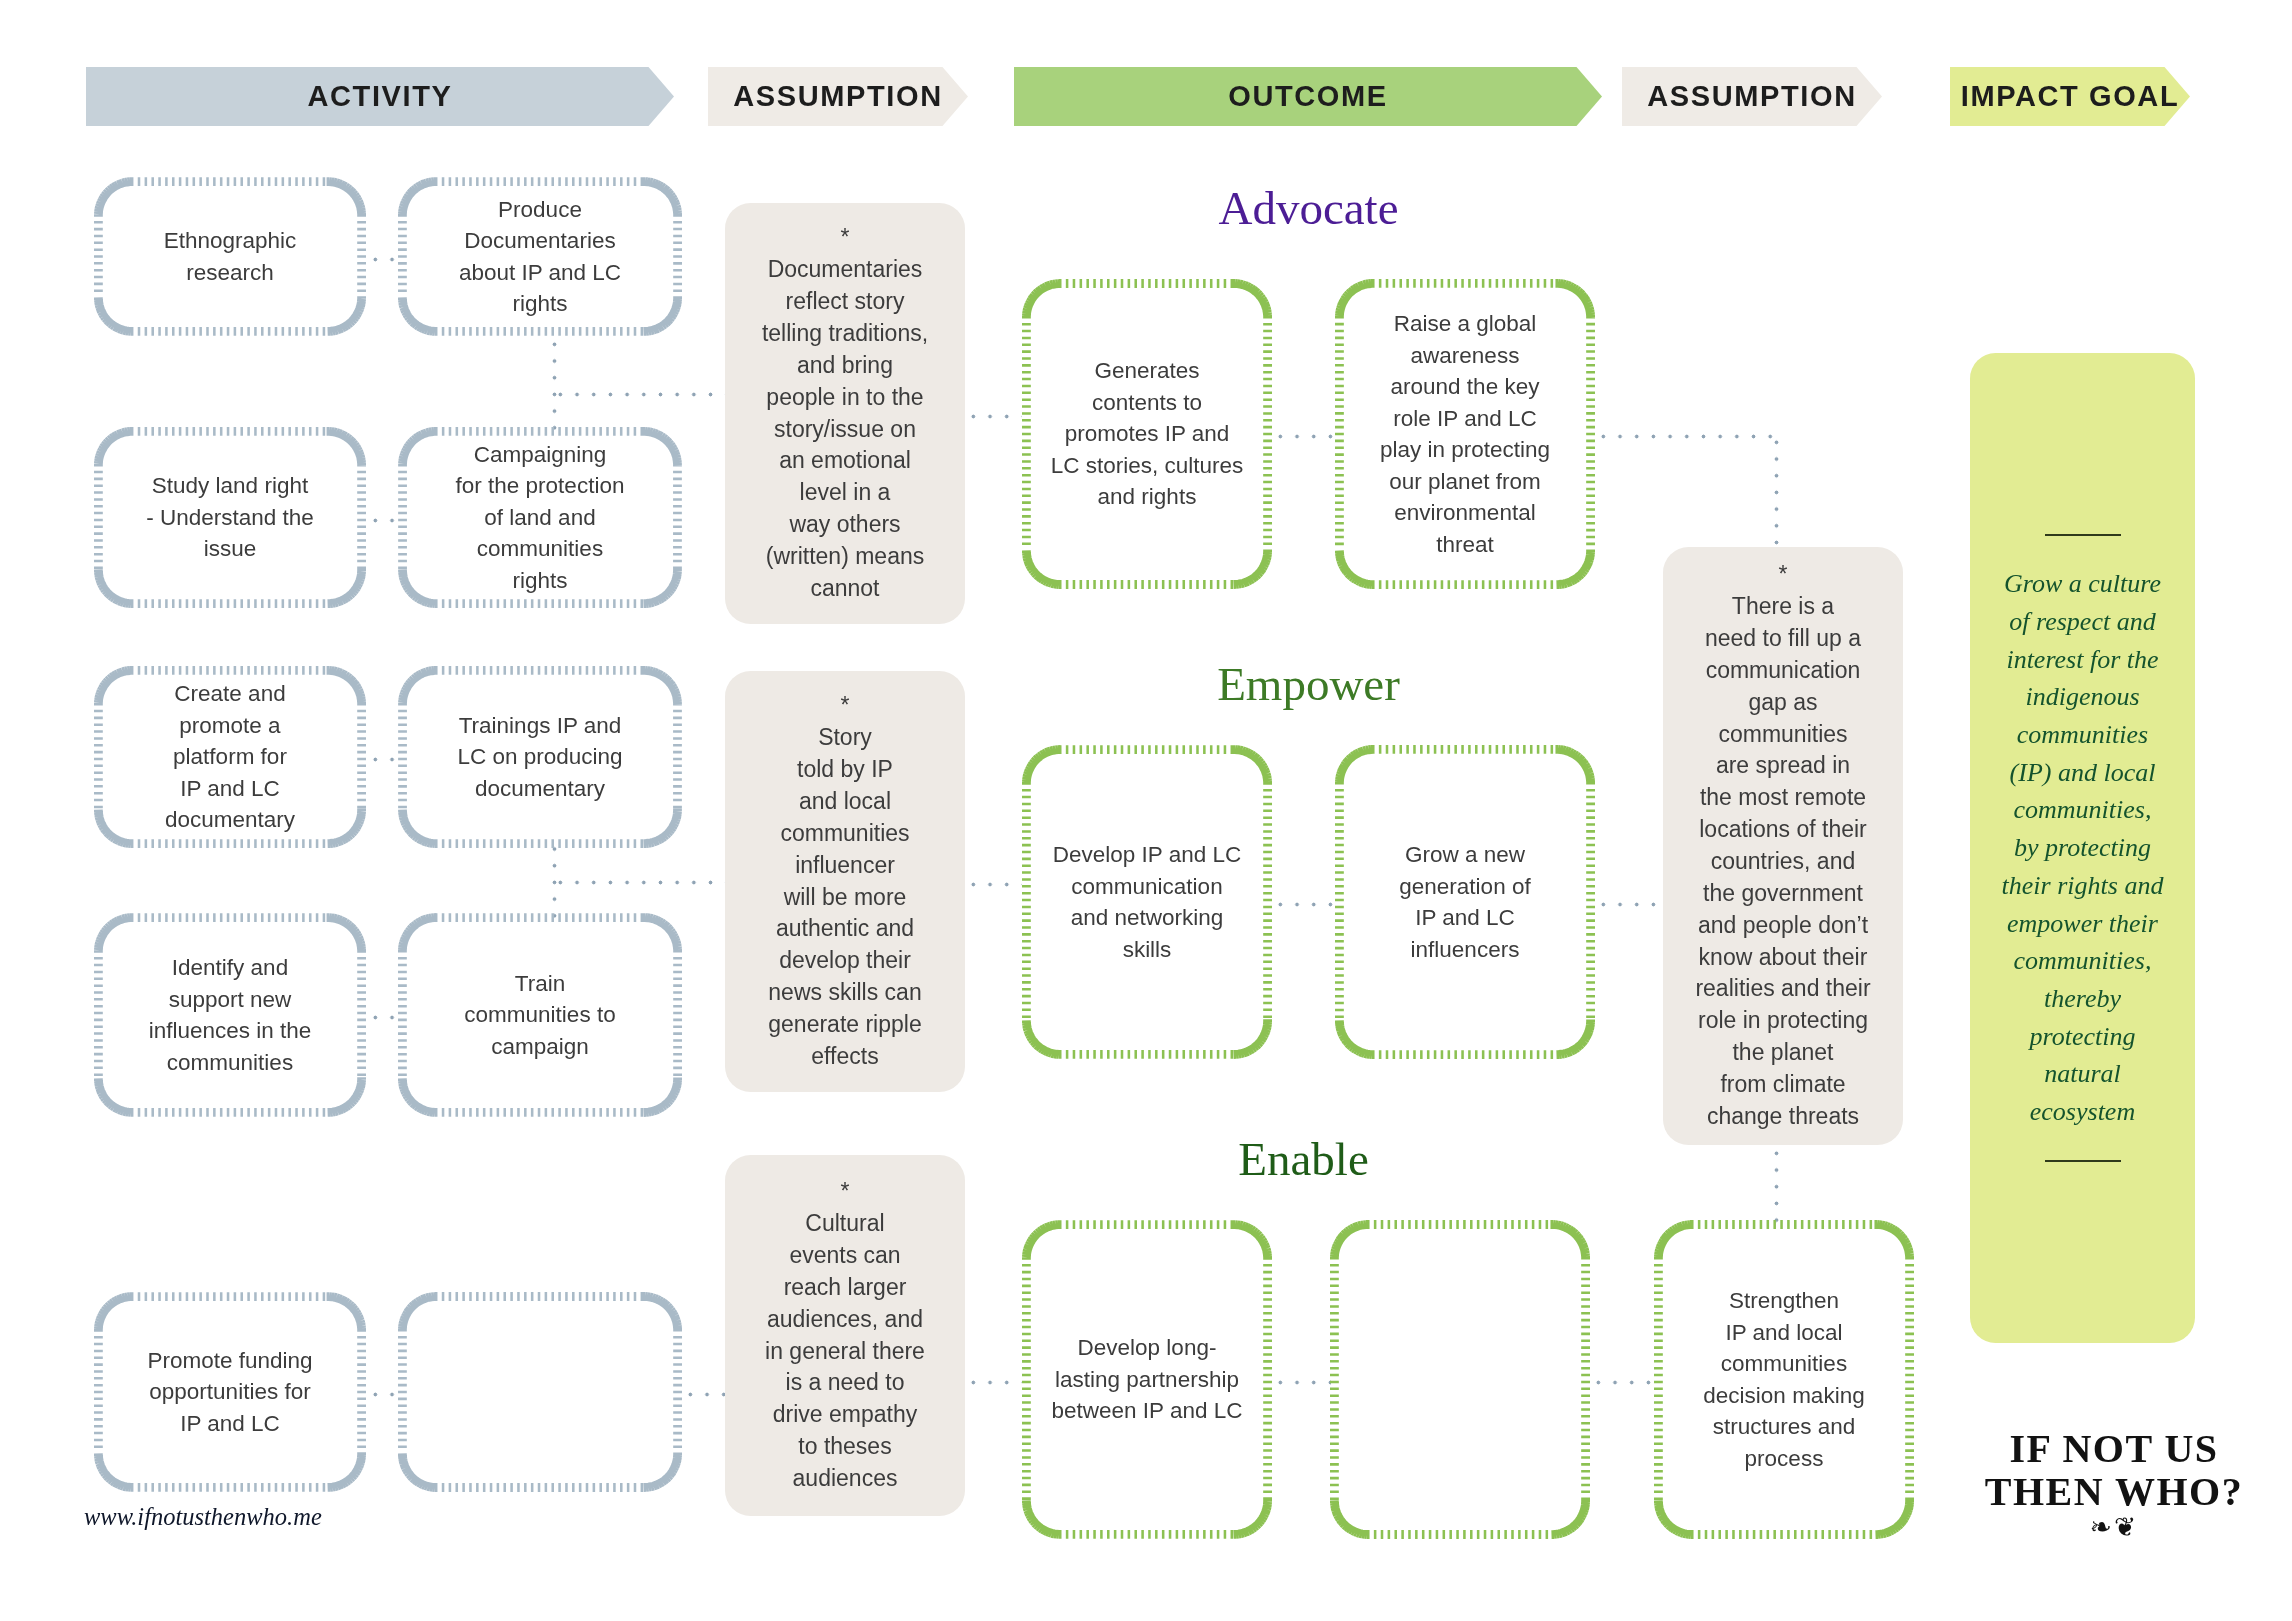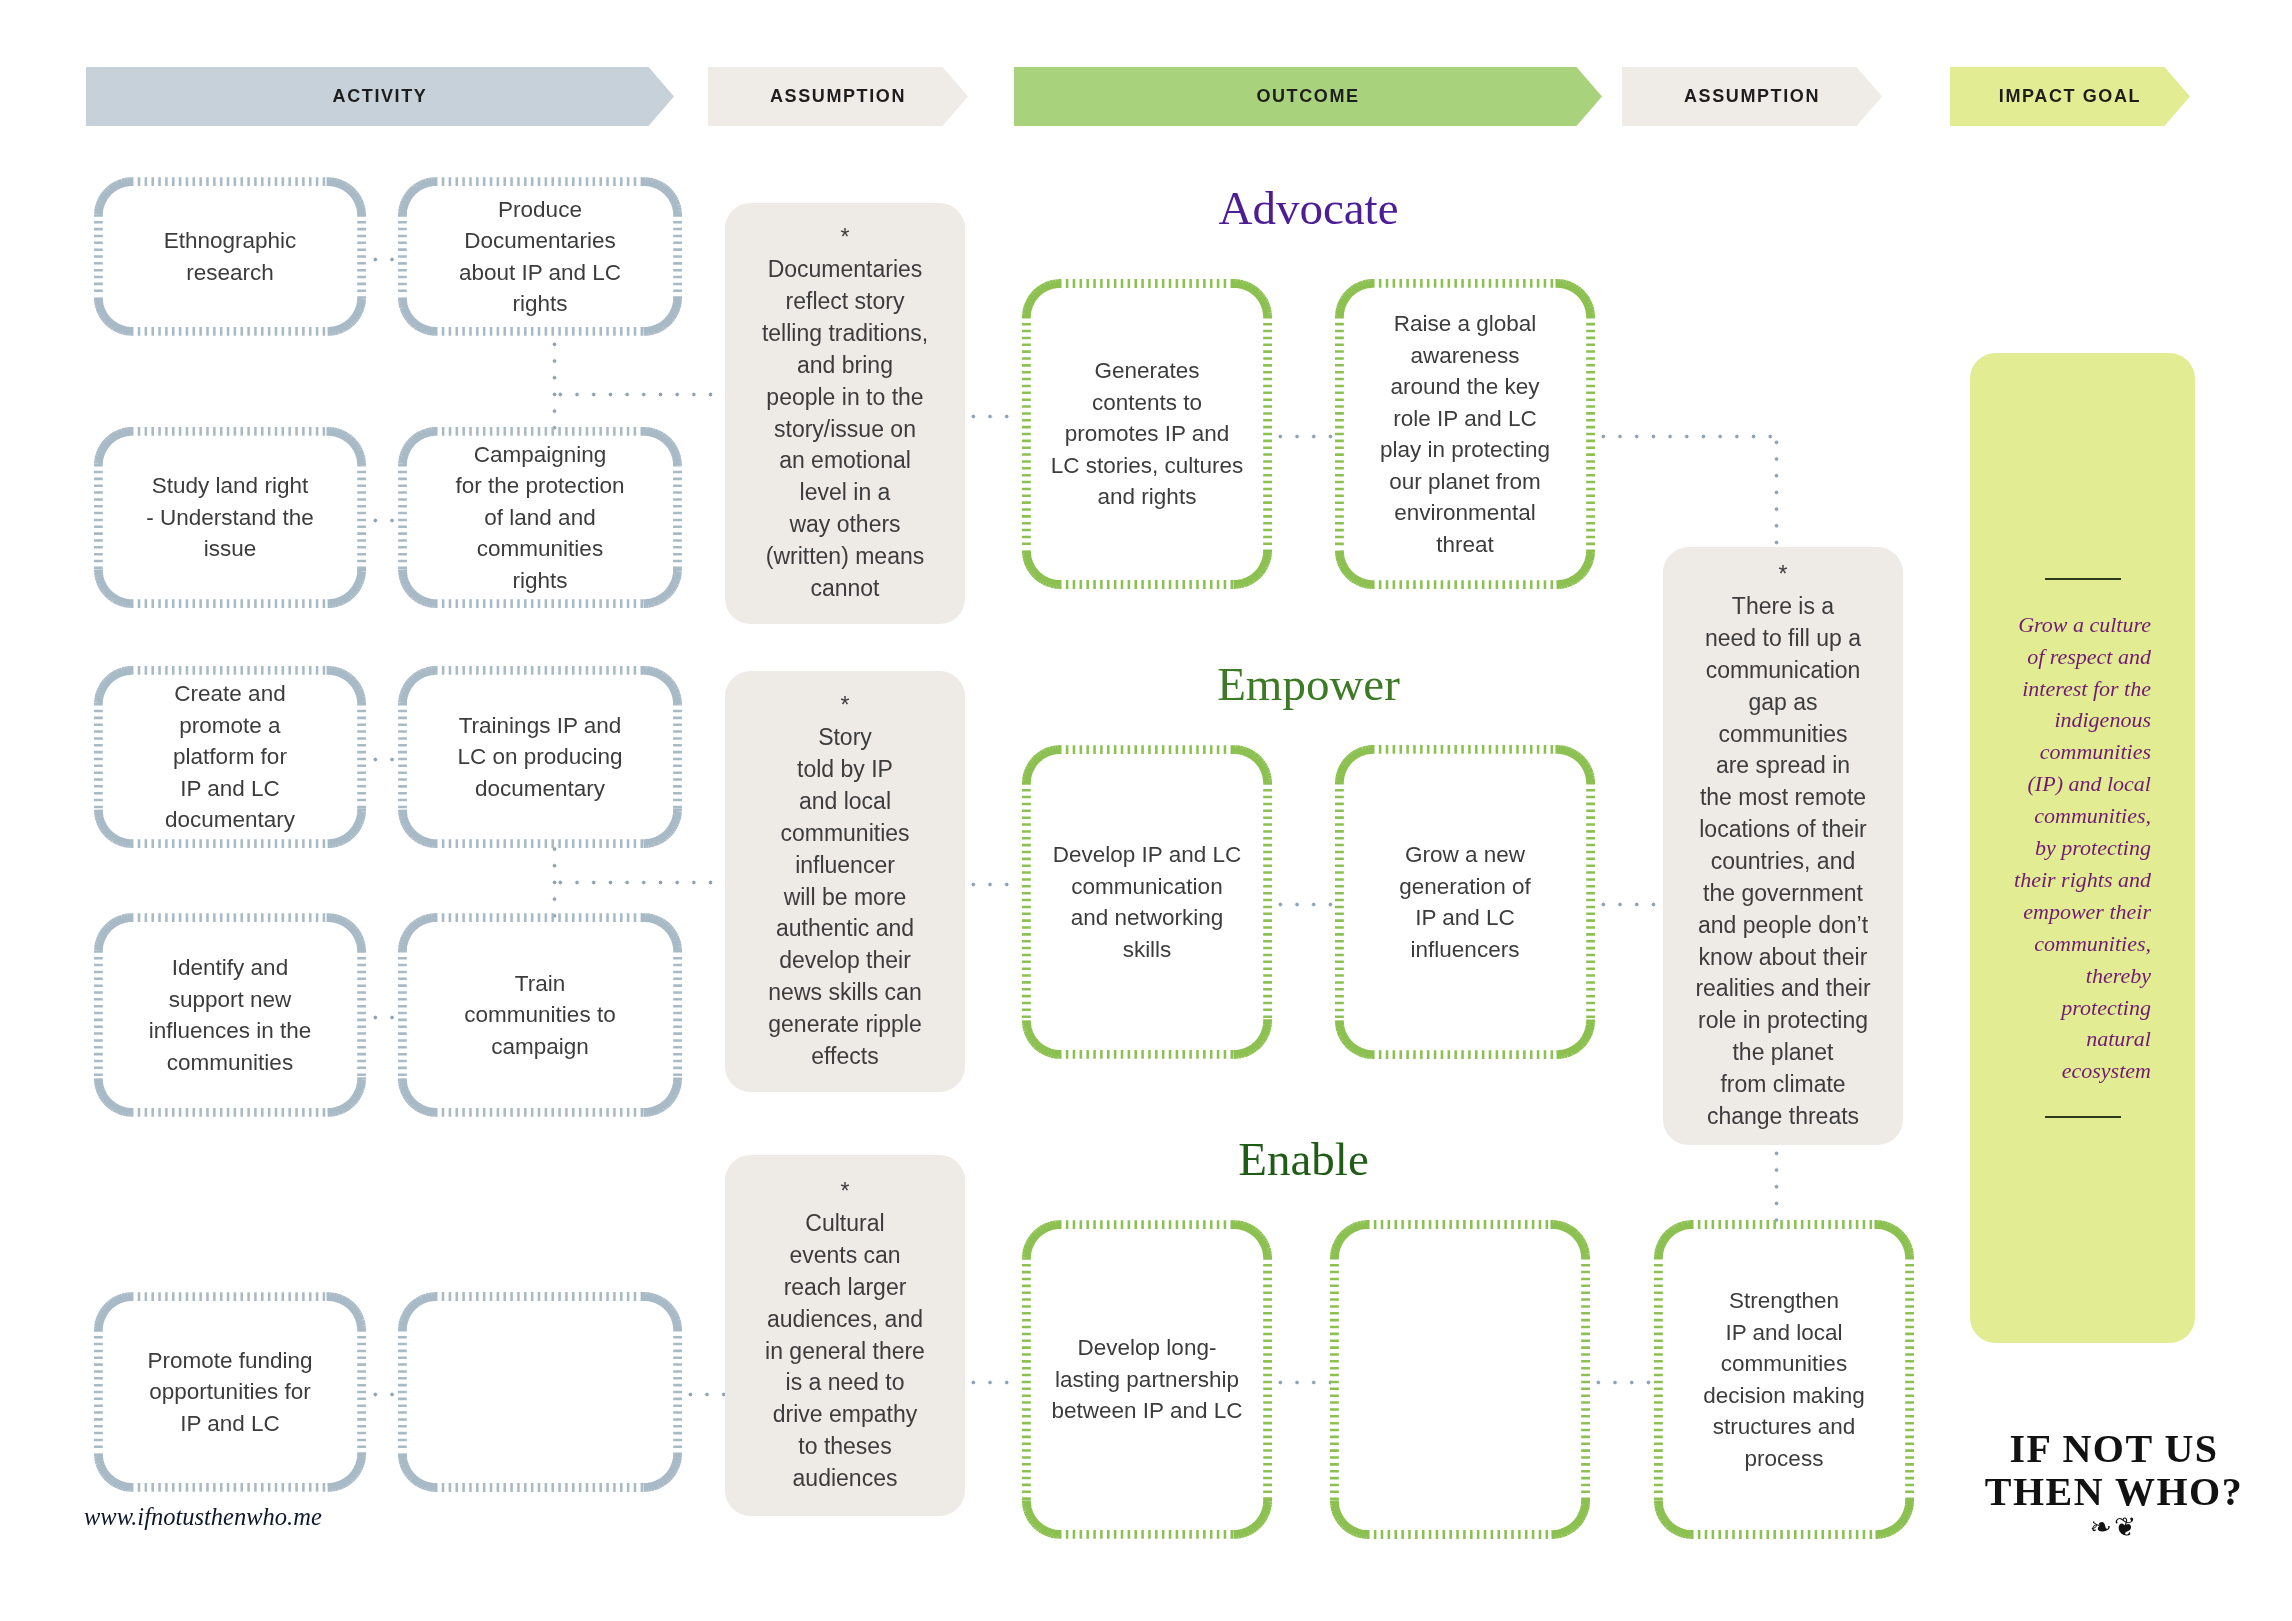--- a/index.html
+++ b/index.html
@@ -5,21 +5,21 @@
   html,body{margin:0;padding:0;background:#ffffff;}
   body{
     width:2293px;height:1621px;position:relative;overflow:hidden;
     font-family:"Liberation Sans",sans-serif;color:#3b3b3b;
   }
   .stage{position:absolute;inset:0;}
 
   
   .hdr{
     position:absolute;height:59px;display:flex;align-items:center;justify-content:center;
-    font-size:18px;font-weight:bold;letter-spacing:1.6px;color:#1d1d1d;
+    font-size:29px;font-weight:bold;letter-spacing:1.6px;color:#1d1d1d;
   }
   .hdr .lbl{position:relative;z-index:2;white-space:nowrap;}
   .arrow-bg{position:absolute;inset:0;z-index:1;}
 
   
   .sec-title{
     position:absolute;font-family:"Liberation Serif",serif;font-weight:normal;
     text-align:center;white-space:nowrap;
   }
 
@@ -44,22 +44,22 @@
   }
   .box-assumption .txt{font-size:23px;color:#3c3c3c;line-height:1.385;}
 
   
   .box-impact{
     background:#e2ec93;border-radius:25.5px;
     flex-direction:column;justify-content:center;
   }
   .box-impact .rule{width:76px;height:2px;background:#2f3a1b;margin:0 auto;}
   .box-impact .goal{
-    font-family:"Liberation Serif",serif;font-style:italic;font-size:22px;
-    line-height:1.45;color:#701a75;padding:29px 19.6px;white-space:pre-line;text-align:right;
+    font-family:"Liberation Serif",serif;font-style:italic;font-size:26px;
+    line-height:1.45;color:#14532d;padding:29px 19.6px;white-space:pre-line;
   }
 
   
   .dot-h{position:absolute;height:4.9px;z-index:0;
     background-image:radial-gradient(circle,#8fa3b4 1.9px,transparent 2px);
     background-size:16.7px 4.9px;background-repeat:repeat-x;background-position:left center;}
   .dot-v{position:absolute;width:4.9px;z-index:0;
     background-image:radial-gradient(circle,#8fa3b4 1.9px,transparent 2px);
     background-size:4.9px 16.7px;background-repeat:repeat-y;background-position:center top;}
 

